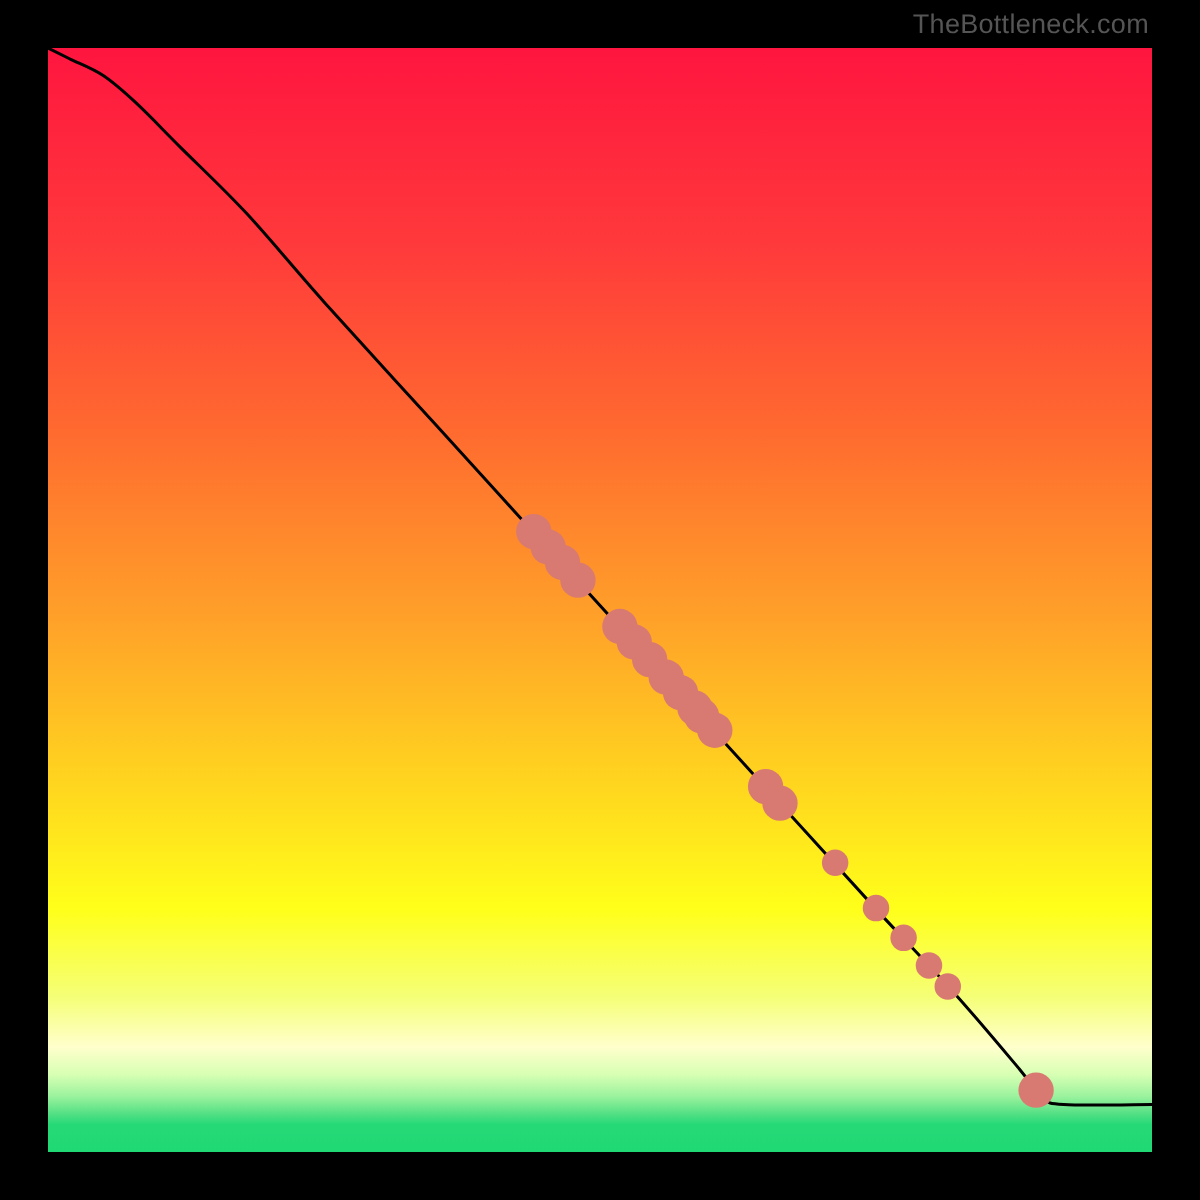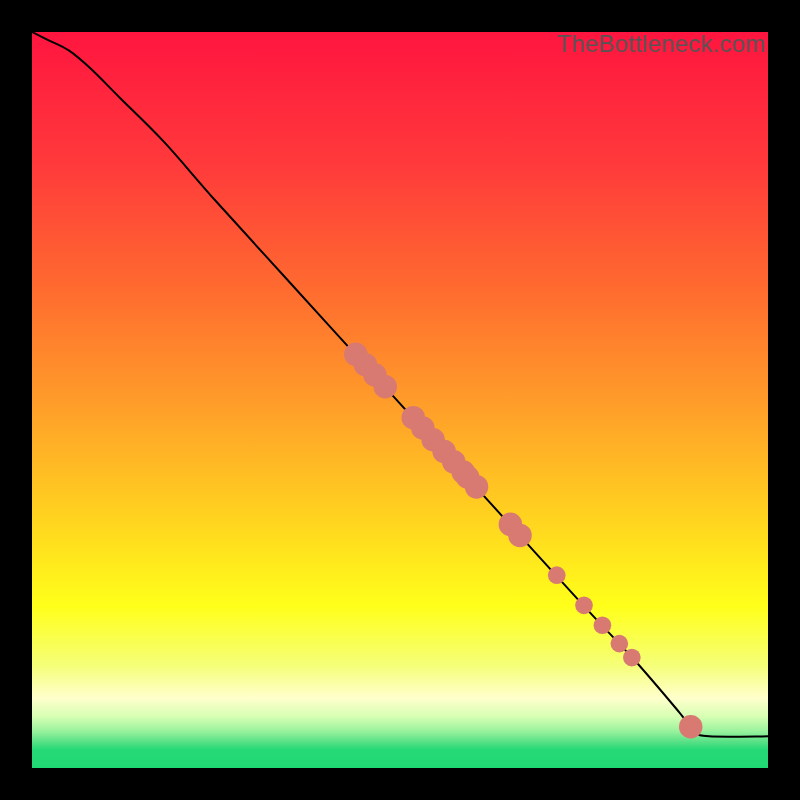--- a/index.html
+++ b/index.html
@@ -36,25 +36,24 @@
     left: 0; top: 0;
     width: 736px;
     height: 736px;
     display: block;
   }
   .watermark {
     position: absolute;
     top: 6px;
     right: 34px;
     color: #555;
-    font-size: 24px;
+    font-size: 18px;
     font-weight: 400;
     letter-spacing: 0.2px;
     user-select: none;
-    margin-top: 24px;
   }
 </style>
 </head>
 <body>
 
 <div class="frame">
   <div class="plot-area">
     <svg class="gradient" viewBox="0 0 736 736" preserveAspectRatio="none">
       <defs>
         <linearGradient id="bg-grad" x1="0" y1="0" x2="0" y2="1">

